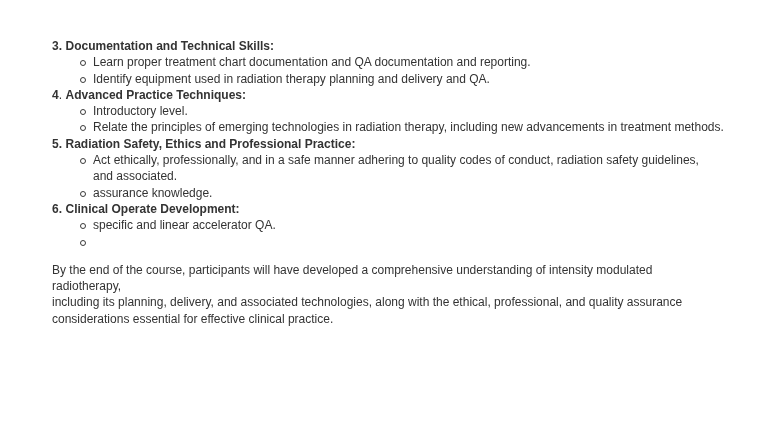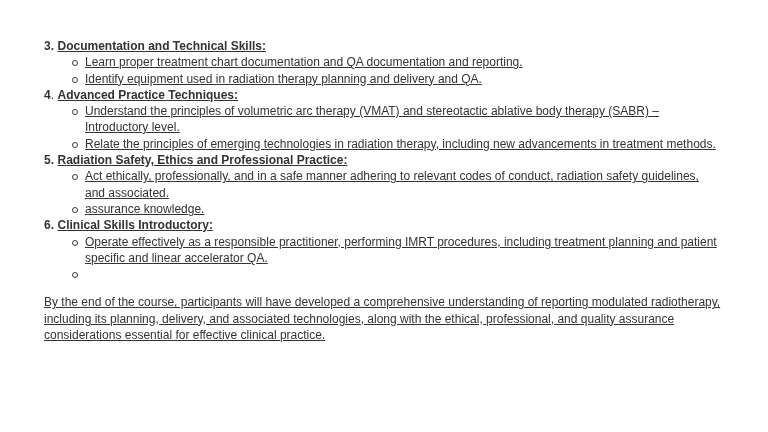--- a/index.html
+++ b/index.html
@@ -11,24 +11,23 @@
     height: 432px;
     overflow: hidden;
     background: var(--bg-color, #ffffff);
     font-family: "Liberation Sans", sans-serif;
     font-size: 12px;
     line-height: 16.3px;
     color: var(--text-color, #333333);
   }
   .doc {
     position: absolute;
-    left: 44px;
+    left: 52px;
     top: 38px;
     right: 44px;
-    text-decoration: underline;
   }
   .heading {
     white-space: nowrap;
   }
   .heading .num {
     display: inline-block;
     margin-right: 3.5px;
   }
   .b {
     font-weight: bold;
@@ -68,57 +67,55 @@
     <span class="bullet"></span>
     <div class="item-text">
       <div>Identify equipment used in radiation therapy planning and delivery and QA.</div>
     </div>
   </div>
 
   <div class="heading"><span class="num"><span class="b">4</span><span>.</span></span><span class="b">Advanced Practice Techniques:</span></div>
   <div class="item">
     <span class="bullet"></span>
     <div class="item-text">
-      <div>Understand the principles of volumetric arc therapy (VMAT) and stereotactic ablative body therapy (SABR) –</div>
       <div>Introductory level.</div>
     </div>
   </div>
   <div class="item">
     <span class="bullet"></span>
     <div class="item-text">
       <div>Relate the principles of emerging technologies in radiation therapy, including new advancements in treatment methods.</div>
     </div>
   </div>
 
   <div class="heading"><span class="num"><span class="b">5.</span><span></span></span><span class="b">Radiation Safety, Ethics and Professional Practice:</span></div>
   <div class="item">
     <span class="bullet"></span>
     <div class="item-text">
-      <div>Act ethically, professionally, and in a safe manner adhering to relevant codes of conduct, radiation safety guidelines,</div>
+      <div>Act ethically, professionally, and in a safe manner adhering to quality codes of conduct, radiation safety guidelines,</div>
       <div>and associated.</div>
     </div>
   </div>
   <div class="item">
     <span class="bullet"></span>
     <div class="item-text">
       <div>assurance knowledge.</div>
     </div>
   </div>
 
-  <div class="heading"><span class="num"><span class="b">6.</span><span></span></span><span class="b">Clinical Skills Introductory:</span></div>
+  <div class="heading"><span class="num"><span class="b">6.</span><span></span></span><span class="b">Clinical Operate Development:</span></div>
   <div class="item">
     <span class="bullet"></span>
     <div class="item-text">
-      <div>Operate effectively as a responsible practitioner, performing IMRT procedures, including treatment planning and patient</div>
       <div>specific and linear accelerator QA.</div>
     </div>
   </div>
   <div class="item">
     <span class="bullet"></span>
   </div>
 
   <div class="paragraph">
-    <div>By the end of the course, participants will have developed a comprehensive understanding of reporting modulated radiotherapy,</div>
+    <div>By the end of the course, participants will have developed a comprehensive understanding of intensity modulated radiotherapy,</div>
     <div>including its planning, delivery, and associated technologies, along with the ethical, professional, and quality assurance</div>
     <div>considerations essential for effective clinical practice.</div>
   </div>
 
 </div>
 
 </body></html>

